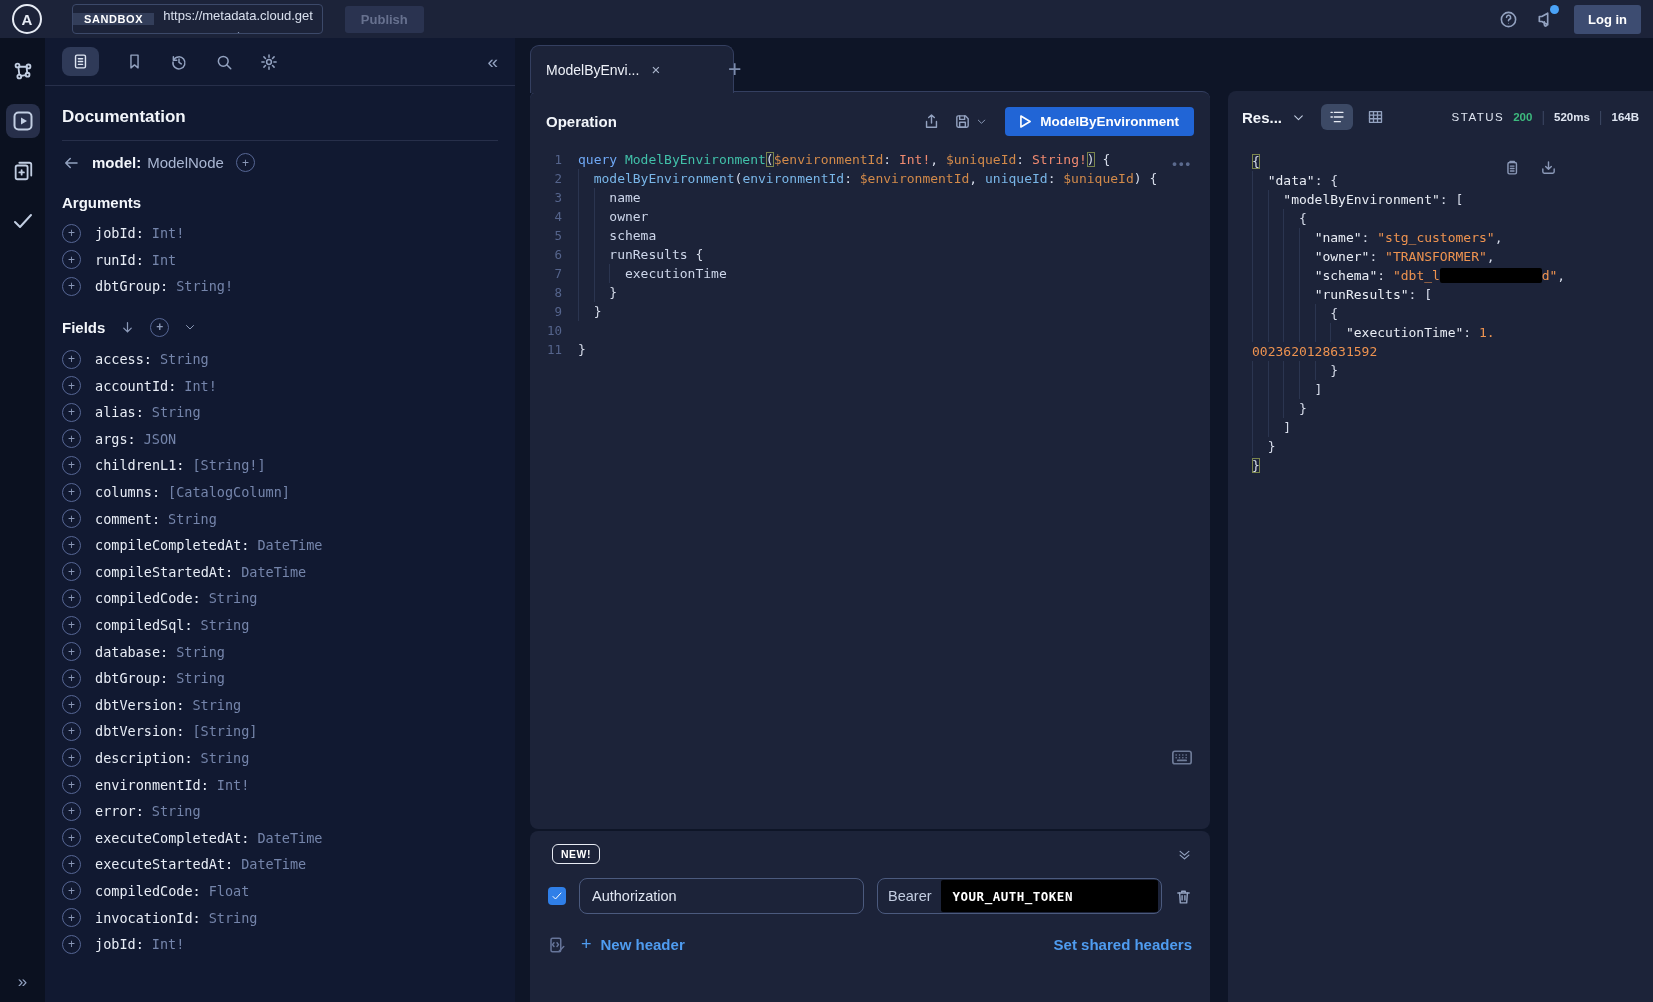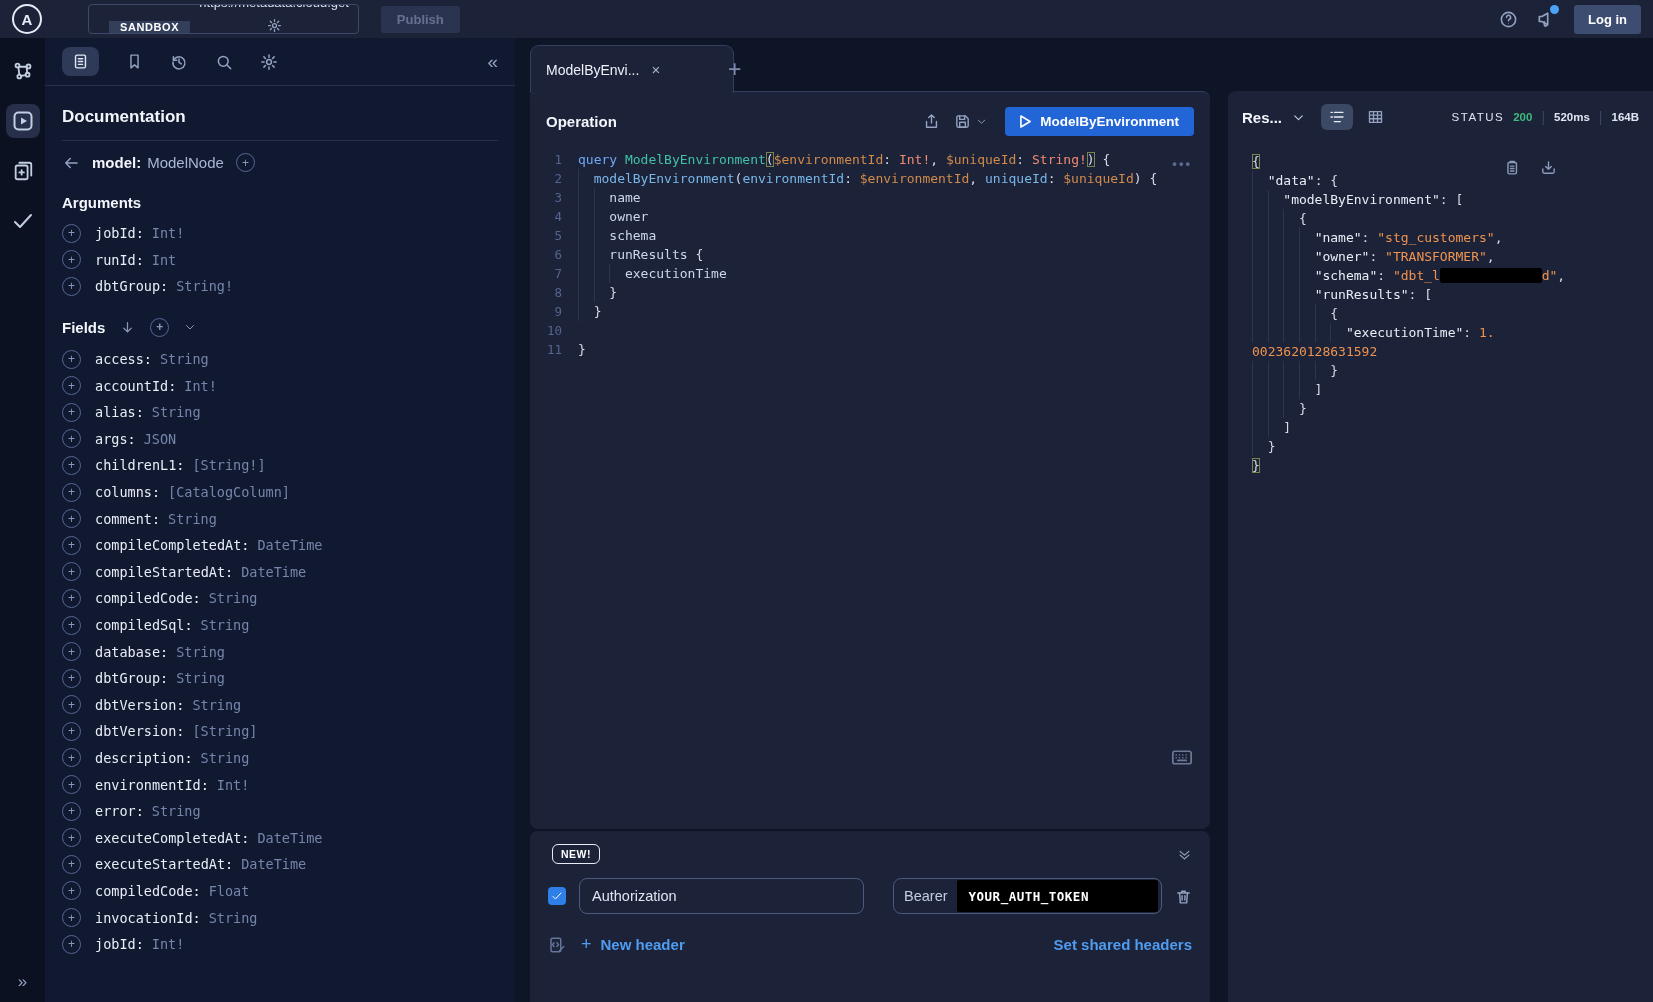--- a/index.html
+++ b/index.html
@@ -6,21 +6,21 @@
   .screen{position:relative;width:1653px;height:1002px;overflow:hidden;
     font-family:"Liberation Sans",sans-serif;color:#e8ecf4;background:#0e1527;}
   svg{display:block;}
   .ico{stroke:currentColor;fill:none;stroke-width:2;stroke-linecap:round;stroke-linejoin:round;}
 
   
   .topbar{position:absolute;left:0;top:0;right:0;height:38px;background:#1c2339;
     display:flex;align-items:center;padding:0 12px;gap:12px;z-index:9;}
   .logo{width:26px;height:26px;border:2.5px solid #e6ebf4;border-radius:50%;
     display:flex;align-items:center;justify-content:center;font-weight:bold;font-size:15px;color:#e6ebf4;flex:none;}
-  .url-wrap{display:flex;align-items:flex-end;border:1px solid #3c4969;border-radius:4px;overflow:hidden;height:28px;margin-left:34px;padding-left:20px;}
+  .url-wrap{display:flex;align-items:center;border:1px solid #3c4969;border-radius:4px;overflow:hidden;height:28px;margin-left:18px;}
   .sandbox-chip{background:#333e5a;color:#fff;font-size:11px;font-weight:bold;letter-spacing:.6px;
     display:flex;align-items:center;padding:0 11px;}
   .url-field{display:flex;align-items:center;gap:8px;padding:0 9px;flex-direction:column;}
   .green-dot{width:8px;height:8px;border-radius:50%;background:#2bb673;}
   .url-text{font-size:13px;color:#d9e0ee;white-space:nowrap;}
   .url-gear{color:#93a2c0;}
   .publish-btn{background:#2a3350;color:#67718f;font-weight:bold;font-size:13px;
     padding:6px 16px;border-radius:3px;margin-left:10px;}
   .tb-spacer{flex:1;}
   .tb-icon{color:#93a2c0;position:relative;}
@@ -88,21 +88,21 @@
   .bp-tab{font-size:15px;color:#8c9ab8;padding:6px 12px;border-radius:6px;}
   .bp-tab.active{background:#3c4965;color:#fff;font-weight:bold;}
   .new-badge{border:1.5px solid #e8ecf4;color:#fff;border-radius:6px;font-size:10.5px;font-weight:bold;
     letter-spacing:.5px;padding:3px 8px;margin-left:4px;}
   .bp-collapse{margin-left:auto;color:#93a2c0;}
   .bp-row{display:flex;align-items:center;gap:13px;padding:6px 18px 0;}
   .checkbox{width:18px;height:18px;flex:none;background:#2f7fe8;border-radius:4px;display:flex;align-items:center;justify-content:center;color:#fff;}
   .key-input{flex:0 0 259px;height:34px;border:1px solid #4b5a7e;border-radius:8px;
     display:flex;align-items:center;padding:0 12px;font-size:14.5px;color:#dfe5f1;}
   .val-input{flex:1;height:34px;border:1px solid #4b5a7e;border-radius:8px;
-    display:flex;align-items:center;gap:9px;padding:0 3px 0 10px;margin-left:16px;}
+    display:flex;align-items:center;gap:9px;padding:0 3px 0 10px;}
   .val-prefix{color:#c3cde1;font-size:14.5px;}
   .val-token{flex:1;align-self:stretch;margin:1px 0;background:#000;color:#fff;
     font-family:"DejaVu Sans Mono",monospace;font-size:12.5px;font-weight:bold;letter-spacing:.5px;
     display:flex;align-items:center;padding:0 12px;border-radius:2px;}
   .trash{color:#93a2c0;flex:none;}
   .bp-footer{display:flex;align-items:center;gap:15px;padding:20px 18px 0;}
   .script-ico{color:#66759a;}
   .blue-link{color:#4f9cf0;font-weight:bold;font-size:15px;display:flex;align-items:center;gap:9px;}
   .bp-spacer{flex:1;}
 

